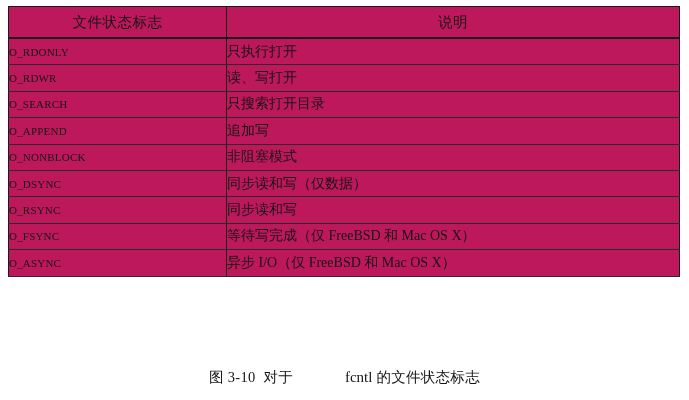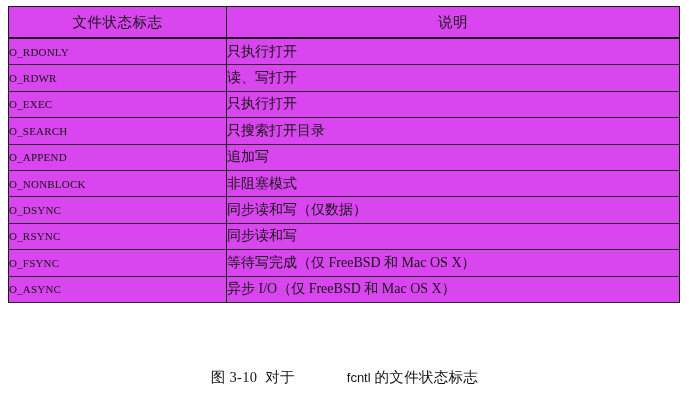--- a/index.html
+++ b/index.html
@@ -29,21 +29,21 @@
     position: absolute;
     left: 8px;
     top: 6px;
     width: 672px;
   }
 
   table.flags-table {
     border-collapse: collapse;
     width: 100%;
     table-layout: fixed;
-    background: #d946ef;
+    background: #be185d;
   }
 
   table.flags-table td,
   table.flags-table th {
     border: 1px solid #1a1a1a;
     padding: 0;
     vertical-align: middle;
   }
 
   
@@ -97,22 +97,22 @@
     left: 0;
     top: 368px;
     width: 689px;
     text-align: center;
     font-family: "Liberation Serif", serif;
     font-size: 14.5px;
     color: #141414;
     letter-spacing: 0.3px;
   }
   .caption .cap-mono {
-    font-family: Liberation Sans, sans-serif;
-    font-size: 13px;
+    font-family: Liberation Serif, serif;
+    font-size: 15px;
     letter-spacing: 0;
     margin-left: 48px;
   }
   .caption .cap-seg { display: inline; text-align: right; }
 </style>
 </head>
 <body>
 
 <div class="page">
 
@@ -128,24 +128,20 @@
           <td class="hdr-cell">说明</td>
         </tr>
 
         <tr class="data-row">
           <td class="flag-cell">O_RDONLY</td>
           <td class="desc-cell">只执行打开</td>
         </tr>
         <tr class="data-row">
           <td class="flag-cell">O_RDWR</td>
           <td class="desc-cell">读、写打开</td>
-        </tr>
-        <tr class="data-row">
-          <td class="flag-cell">O_EXEC</td>
-          <td class="desc-cell">只执行打开</td>
         </tr>
         <tr class="data-row">
           <td class="flag-cell">O_SEARCH</td>
           <td class="desc-cell">只搜索打开目录</td>
         </tr>
         <tr class="data-row">
           <td class="flag-cell">O_APPEND</td>
           <td class="desc-cell">追加写</td>
         </tr>
         <tr class="data-row">

